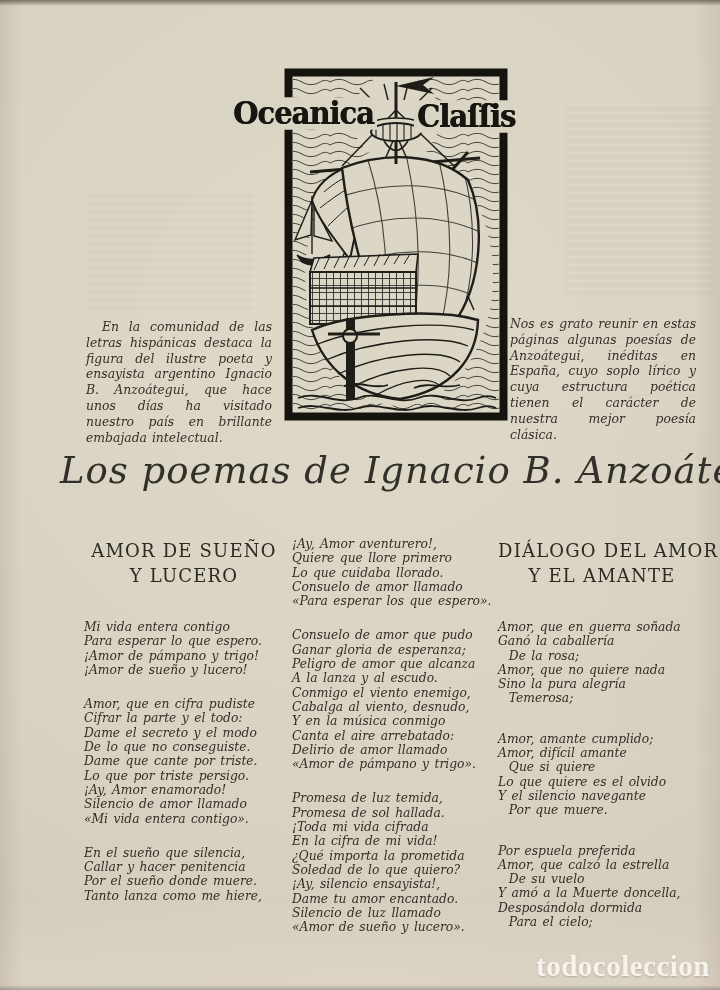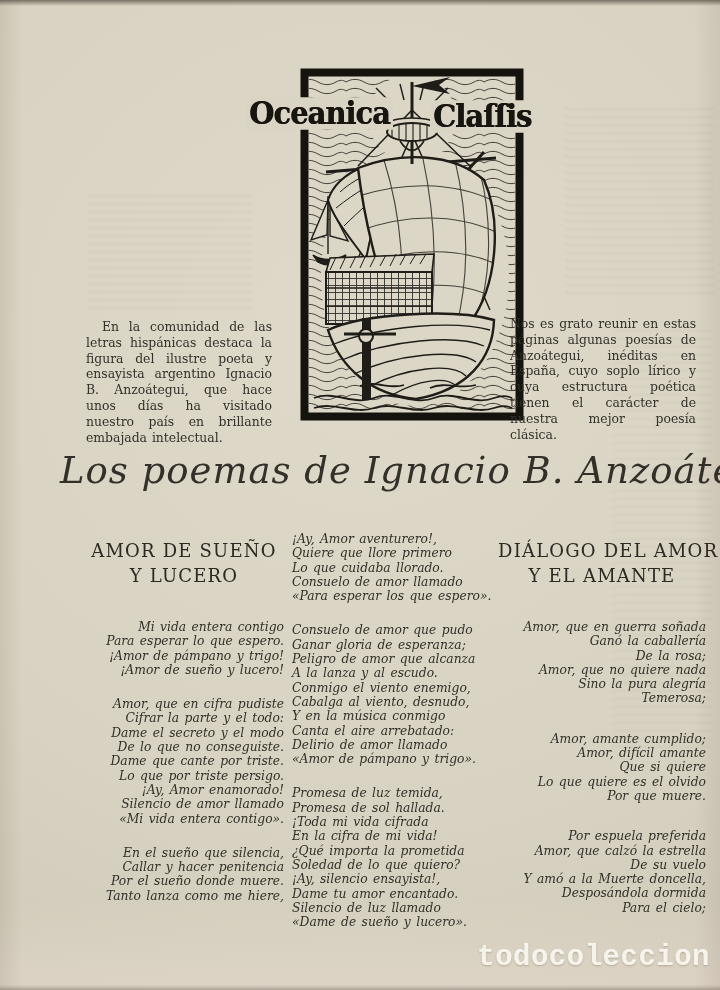--- a/index.html
+++ b/index.html
@@ -21,40 +21,40 @@
   
   .bleed{
     position:absolute;opacity:.055;filter:blur(1px);pointer-events:none;
     background:repeating-linear-gradient(180deg,#5d5546 0 2.5px,transparent 2.5px 8px);
   }
   .bleed.b1{left:565px;top:108px;width:150px;height:190px;}
   .bleed.b2{left:88px;top:195px;width:165px;height:115px;}
   .bleed.b3{left:612px;top:330px;width:100px;height:420px;opacity:.04;}
 
   
-  .woodcut{position:absolute;left:282px;top:68px;width:260px;height:353px;}
+  .woodcut{position:absolute;left:266px;top:68px;width:260px;height:353px;}
   .woodcut svg{display:block;width:100%;height:100%;}
   .blackletter{
     position:absolute;
     font-family:"DejaVu Serif","Liberation Serif",serif;
     font-weight:bold;color:#17150f;
     background:#d9d4c3;
     padding:0 3px;line-height:1;
     letter-spacing:-1px;
     transform:scaleY(1.12);
     text-shadow:0.6px 0 0 #17150f;
   }
   .label-left{left:-36px;top:31px;font-size:29px;}
   .label-right{left:148px;top:34px;font-size:29px;}
 
   
   .intro{
     position:absolute;width:186px;margin:0;
     font-size:12.4px;line-height:15.8px;color:#34302a;
-    text-align:justify;word-spacing:1px;
+    text-align:justify;word-spacing:1px;font-style:italic;
   }
   .intro-left{left:86px;top:319px;text-indent:16px;}
   .intro-right{left:510px;top:316px;}
 
   
   .script-title{
     position:absolute;left:60px;top:449px;width:620px;margin:0;
     font-family:"DejaVu Serif","Liberation Serif",serif;
     font-style:italic;font-weight:normal;
     font-size:37px;letter-spacing:1px;color:#33302a;
@@ -65,33 +65,33 @@
   .columns{position:absolute;left:0;top:532px;width:720px;}
   .col{position:absolute;top:0;}
   .col1{left:84px;width:200px;}
   .col2{left:292px;width:200px;}
   .col3{left:498px;width:208px;}
   .col-heading{
     margin:6px 0 0 0;font-weight:normal;
     font-size:18px;line-height:25px;letter-spacing:1.2px;
     color:#2d2a24;text-align:center;white-space:nowrap;
   }
-  .col1 .stanzas,.col3 .stanzas{margin-top:32px;text-align:right;}
-  .col2 .stanzas{}
+  .col1 .stanzas,.col3 .stanzas{margin-top:32px;}
+  .col2 .stanzas{margin-top:5px;}
   .stanza{margin:0 0 20px 0;}
   .col3 .stanza{margin-bottom:26px;}
   .line{
     font-style:italic;font-size:12.3px;line-height:14.3px;
     color:#332f28;white-space:pre;word-spacing:1.5px;
   }
 
   
   .watermark{
-    position:absolute;right:10px;bottom:16px;
-    font-family:Liberation Mono, monospace;
+    position:absolute;right:10px;bottom:7px;
+    font-family:Liberation Serif, serif;
     font-weight:bold;font-size:29px;letter-spacing:0.5px;
     color:rgba(250,247,240,.92);
     text-shadow:0 1px 2px rgba(130,118,96,.45), 0 0 1px rgba(255,255,255,.6);
     margin-top:19px;
   }
 </style>
 </head>
 <body>
 
 <div class="page">
@@ -254,40 +254,41 @@
           <div class="stanza">
             <div class="line">Promesa de luz temida,</div>
             <div class="line">Promesa de sol hallada.</div>
             <div class="line">¡Toda mi vida cifrada</div>
             <div class="line">En la cifra de mi vida!</div>
             <div class="line">¿Qué importa la prometida</div>
             <div class="line">Soledad de lo que quiero?</div>
             <div class="line">¡Ay, silencio ensayista!,</div>
             <div class="line">Dame tu amor encantado.</div>
             <div class="line">Silencio de luz llamado</div>
-            <div class="line">«Dame de sueño y lucero».</div>
+            <div class="line">«Amor de sueño y lucero».</div>
           </div>
         </div>
     </section>
     <section class="col col3">
       <h2 class="col-heading"><span>DIÁLOGO DEL AMOR</span><br><span>Y EL AMANTE</span></h2>
       <div class="stanzas">
           <div class="stanza">
             <div class="line">Amor, que en guerra soñada</div>
             <div class="line">Ganó la caballería</div>
             <div class="line">  De la rosa;</div>
             <div class="line">Amor, que no quiere nada</div>
             <div class="line">Sino la pura alegría</div>
             <div class="line">  Temerosa;</div>
           </div>
           <div class="stanza">
             <div class="line">Amor, amante cumplido;</div>
             <div class="line">Amor, difícil amante</div>
             <div class="line">  Que si quiere</div>
             <div class="line">Lo que quiere es el olvido</div>
+            <div class="line">Y el silencio navegante</div>
             <div class="line">  Por que muere.</div>
           </div>
           <div class="stanza">
             <div class="line">Por espuela preferida</div>
             <div class="line">Amor, que calzó la estrella</div>
             <div class="line">  De su vuelo</div>
             <div class="line">Y amó a la Muerte doncella,</div>
             <div class="line">Desposándola dormida</div>
             <div class="line">  Para el cielo;</div>
           </div>

